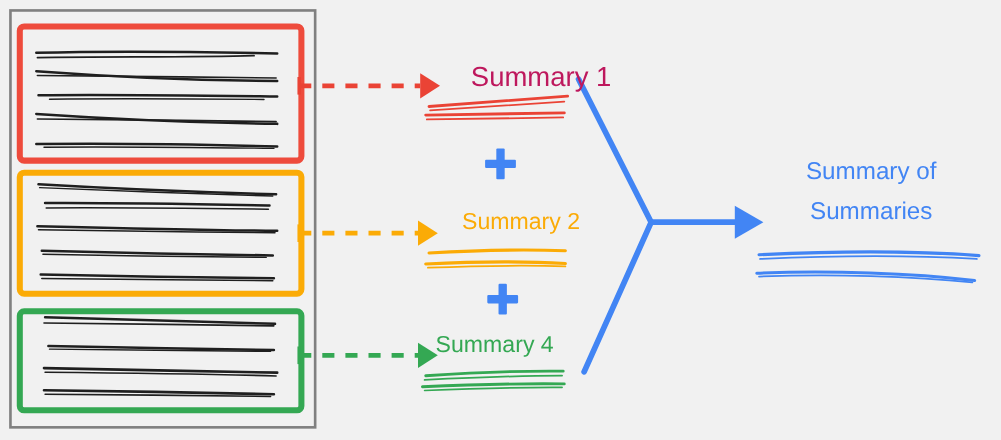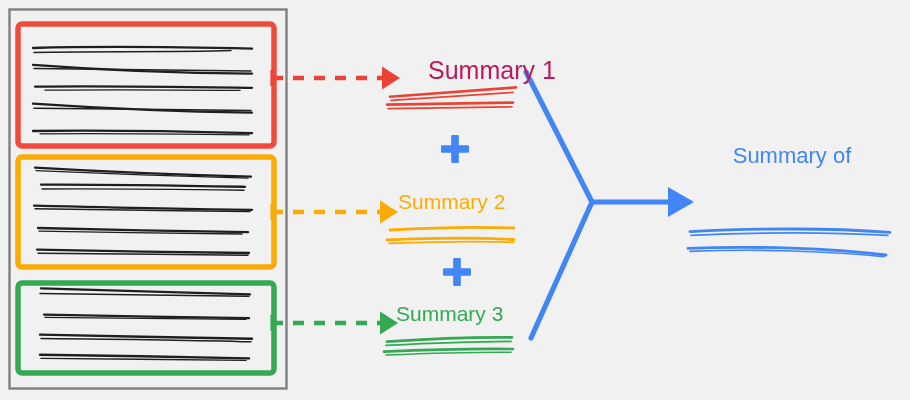--- a/index.html
+++ b/index.html
@@ -29,21 +29,21 @@
     user-select: none;
   }
   #summary-1-label {
     left: 396px;
     top: 56px;
     font-size: 25px;
     color: #be185d;
     margin-left: 32px;
   }
   #summary-2-label {
-    left: 398px;
+    left: 420px;
     top: 190px;
     font-size: 21px;
     color: #fbab06;
   }
   #summary-3-label {
     left: 396px;
     top: 302px;
     font-size: 21px;
     color: #34a853;
   }
@@ -176,17 +176,18 @@
     <path d="M688 248.4 C754 245.6, 830 248.4, 886 255.0" stroke-width="2.8"></path>
     <path d="M690 251.4 C756 248.8, 830 251.0, 884 256.8" stroke-width="1.6"></path>
   </g>
 
 </svg>
 
 <div class="label-text" id="summary-1-label">Summary 1</div>
 
 <div class="label-text" id="summary-2-label">Summary 2</div>
 
-<div class="label-text" id="summary-3-label">Summary 3</div>
+<div class="label-text" id="summary-3-label">Summary 4</div>
 
 <div class="label-text" id="final-label">
   <span class="ln">Summary of</span>
+  <span class="ln">Summaries</span>
 </div>
 
 </body></html>

